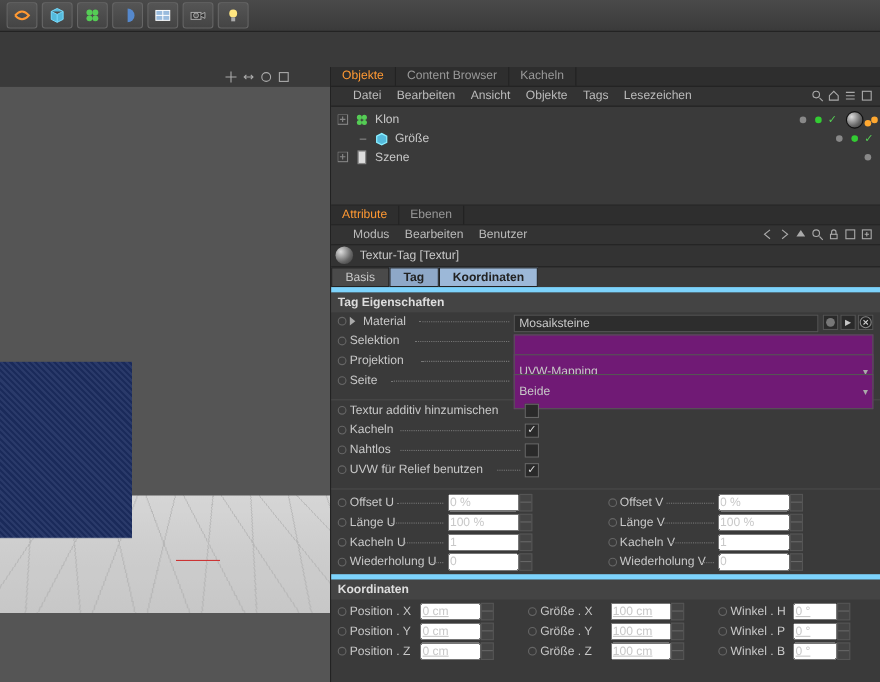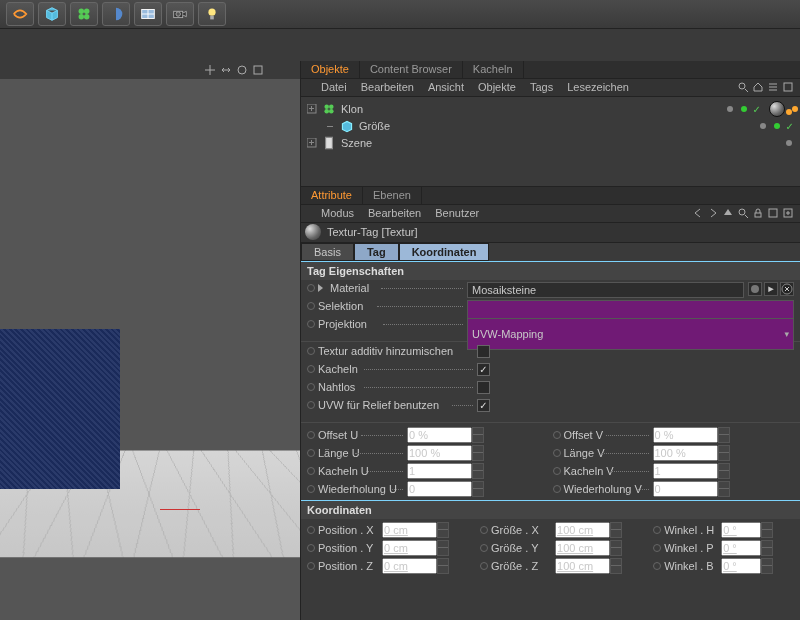--- a/index.html
+++ b/index.html
@@ -53,21 +53,21 @@
 .tag-ball { width: 16px; height: 16px; border-radius: 50%; background: radial-gradient(circle at 30% 30%,#ddd,#666 60%,#333); border: 1px solid #111; margin-left: 4px;}
 
 
 .attr { flex: 1; display: flex; flex-direction: column; overflow: hidden; }
 .attr-head { display: flex; align-items: center; height: 20px; background: #333; padding: 0 4px; gap: 6px; border-bottom: 1px solid #222;}
 .attr-head .ball { width: 16px; height: 16px; border-radius: 50%; background: radial-gradient(circle at 30% 30%,#ddd,#666 60%,#333);}
 .subtabs { display: flex; height: 18px; }
 .subtab { padding: 2px 12px; background: #4a4a4a; border: 1px solid #222; cursor: pointer; }
 .subtab.active { background: #8ea8c8; color: #222; font-weight: bold; }
 
-.section { border-top: 1px solid #7dd3fc; }
+.section { border-top: 5px solid #7dd3fc; }
 .section-title { background: #444; padding: 3px 6px; font-weight: bold; color: #ddd; }
 .rows { padding: 2px 0; }
 .row { display: flex; align-items: flex-start; height: 18px; padding: 0 6px; }
 .row .lbl { width: 160px; display: flex; align-items: center; position: relative;}
 .row .disclosure { width: 8px; height: 8px; margin-right: 4px; cursor: pointer;}
 .row .disclosure::before { content: ""; display: block; width: 0; height: 0; border-top: 4px solid transparent; border-bottom: 4px solid transparent; border-left: 5px solid #aaa;}
 .row .dots::after { content: ""; flex: 1; border-bottom: 1px dotted #777; margin-left: 4px; position: absolute; left: var(--dw,70px); right: 4px; top: 50%; }
 .row input.txt, .row .combo { background: #701a75; border: 1px solid #555; height: 32px; color: #ddd; padding: 0 4px; }
 .row .combo { display: flex; align-items: center; justify-content: space-between; cursor: pointer;}
 .row .combo.full { flex: 1; }
@@ -345,20 +345,30 @@
             <div class="row">
               <div class="lbl">
                   <span class="circ"></span>
                   <span>Projektion</span>
                   <span class="dots" style="--dw:72px"></span>
                 </div>
               <div class="combo full">
                   <span>UVW-Mapping</span>
                 </div>
             </div>
+            <div class="row">
+              <div class="lbl">
+                  <span class="circ"></span>
+                  <span>Seite</span>
+                  <span class="dots" style="--dw:44px"></span>
+                </div>
+              <div class="combo full">
+                  <span>Beide</span>
+                </div>
+            </div>
           </div>
 
           <div class="rows" id="checks" style="border-top:1px solid #4a4a4a;margin-top:3px;padding-top:3px">
               <div class="row">
                 <div class="lbl" style="width:170px">
                   <span class="circ"></span>
                   <span>Textur additiv hinzumischen</span>
                   <span class="dots" style="--dw:162.5px"></span>
                 </div>
                 <span class="chk "></span>

